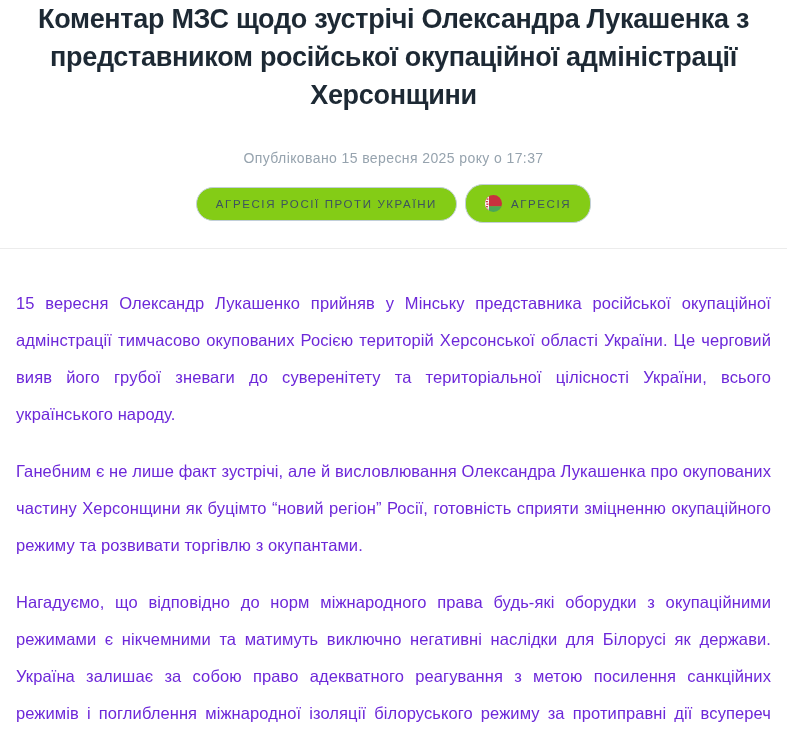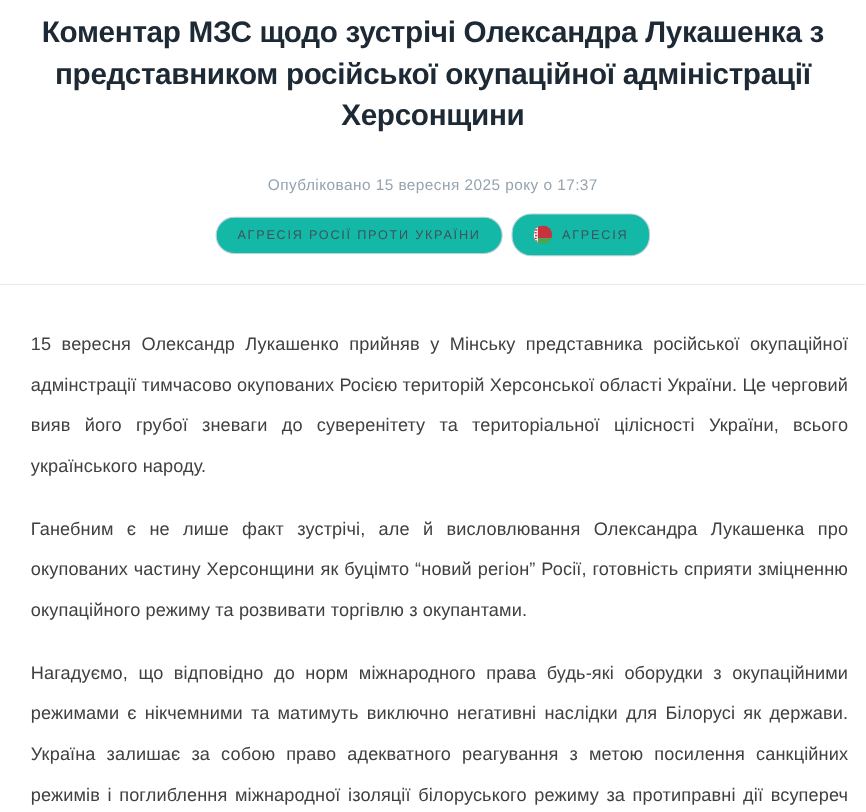--- a/index.html
+++ b/index.html
@@ -4,21 +4,21 @@
 <style>
   * { box-sizing: border-box; margin: 0; padding: 0; }
   html, body { background: #ffffff; }
   body {
     width: 787px;
     font-family: "Liberation Sans", sans-serif;
     -webkit-font-smoothing: antialiased;
   }
   .page { width: 787px; min-height: 738px; background: #ffffff; }
 
-  .article-header { padding-top: 10px; text-align: center; }
+  .article-header { text-align: center; }
 
   .article-title {
     margin: 0 32px;
     font-size: 27px;
     line-height: 38px;
     font-weight: 700;
     letter-spacing: -0.3px;
     color: #1d2934;
     text-align: center;
   }
@@ -36,21 +36,21 @@
     display: flex;
     justify-content: center;
     align-items: center;
     gap: 8px;
   }
 
   .tag-pill {
     display: inline-flex;
     align-items: center;
     gap: 9px;
-    background: #14b8a6;
+    background: #84cc16;
     border: 1px solid #c2cfd9;
     border-radius: 18px;
     padding: 10px 19px;
     font-family: "Liberation Sans", sans-serif;
     font-size: 11.5px;
     font-weight: 400;
     letter-spacing: 1.6px;
     color: #3d535f;
     cursor: pointer;
     white-space: nowrap;
@@ -64,25 +64,24 @@
     border-top: 1px solid #ececec;
     width: 100%;
     height: 0;
   }
 
   .article-body { padding: 36px 16px 10px 16px; }
 
   .article-body p {
     font-size: 16.5px;
     line-height: 37px;
-    color: #404040;
+    color: #6d28d9;
     text-align: justify;
     letter-spacing: 0.1px;
     margin-bottom: 20px;
-    margin-left: 12px;
   }
   .article-body p:last-child { margin-bottom: 0; }
 </style>
 </head>
 <body>
 
 <div class="page">
 
   <header class="article-header">
     <h1 class="article-title">Коментар МЗС щодо зустрічі Олександра Лукашенка з представником російської окупаційної адміністрації Херсонщини</h1>

